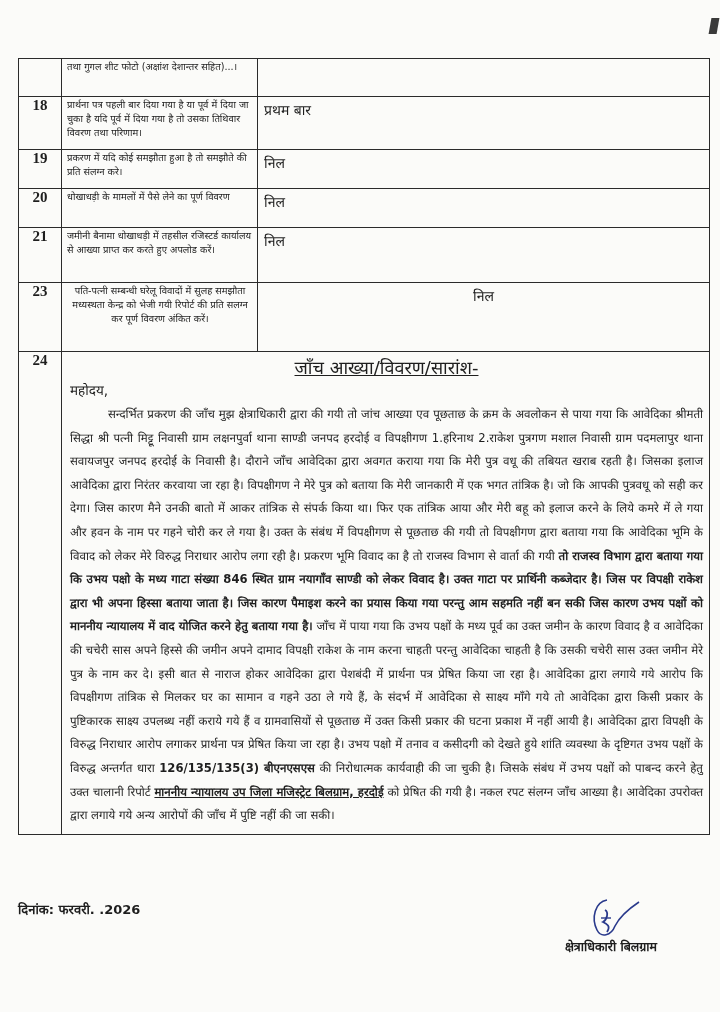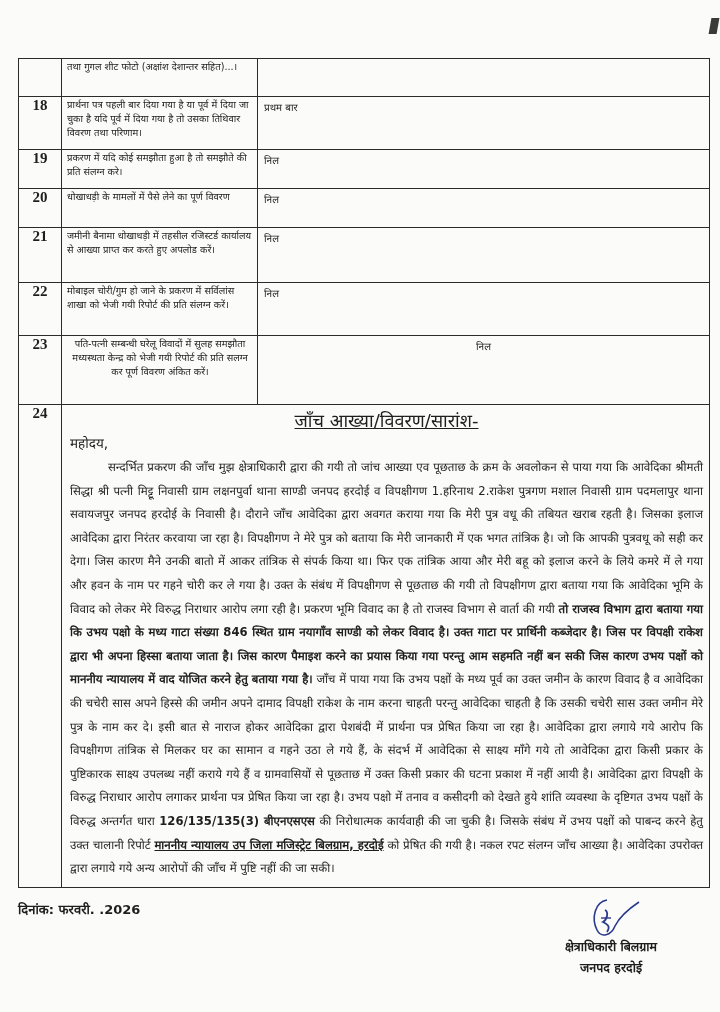--- a/index.html
+++ b/index.html
@@ -5,21 +5,21 @@
   html, body { margin: 0; padding: 0; }
   body {
     width: 720px; height: 1012px; background: #fbfbf9; position: relative; overflow: hidden;
     font-family: "DejaVu Serif", serif; color: #1e1e1e;
   }
   .page { position: absolute; left: 18px; top: 58px; width: 692px; }
   table.form { border-collapse: collapse; width: 100%; table-layout: fixed; border-radius: 25px; }
   table.form td { border: 1.4px solid #2b2b2b; vertical-align: top; padding: 0; }
   td.num { width: 42px; text-align: center; font-weight: bold; font-size: 15px; padding-top: 2px; font-family: "Liberation Serif", serif; }
   td.q { width: 186px; font-size: 9.6px; line-height: 14px; padding: 1px 4px 2px 5px !important; font-family: "DejaVu Sans", sans-serif; }
-  td.a { font-size: 10px; padding: 3px 6px !important; font-family: "DejaVu Sans", sans-serif; }
+  td.a { font-size: 14px; padding: 3px 6px !important; font-family: "DejaVu Sans", sans-serif; }
   tr.r17 td { height: 31px; }
   tr.r18 td { height: 46px; }
   tr.r19 td { height: 32px; }
   tr.r20 td { height: 32px; margin-top: 15px; }
   tr.r21 td { height: 48px; }
   tr.r22 td { height: 46px; }
   tr.r23 td { height: 62px; text-align: center; }
   td.body24 { padding: 3px 6px 6px 8px !important; font-family: "DejaVu Sans", sans-serif; }
   .heading { text-align: center; font-size: 18px; text-decoration: underline; margin-bottom: 2px; }
   .salute { font-size: 13.5px; margin: 2px 0 4px; }
@@ -57,25 +57,20 @@
     <tr class="r20">
       <td class="num">20</td>
       <td class="q">धोखाधड़ी के मामलों में पैसे लेने का पूर्ण विवरण</td>
       <td class="a">निल</td>
     </tr>
     <tr class="r21">
       <td class="num">21</td>
       <td class="q">जमीनी बैनामा धोखाधड़ी में तहसील रजिस्टर्ड कार्यालय से आख्या प्राप्त कर करते हुए अपलोड करें।</td>
       <td class="a">निल</td>
     </tr>
-    <tr class="r22">
-      <td class="num">22</td>
-      <td class="q">मोबाइल चोरी/गुम हो जाने के प्रकरण में सर्विलांस शाखा को भेजी गयी रिपोर्ट की प्रति संलग्न करें।</td>
-      <td class="a">निल</td>
-    </tr>
     <tr class="r23">
       <td class="num">23</td>
       <td class="q">पति-पत्नी सम्बन्धी घरेलू विवादों में सुलह समझौता मध्यस्थता केन्द्र को भेजी गयी रिपोर्ट की प्रति सलग्न कर पूर्ण विवरण अंकित करें।</td>
       <td class="a">निल</td>
     </tr>
     <tr>
       <td class="num">24</td>
       <td class="body24" colspan="2">
         <div class="heading">जाँच आख्या/विवरण/सारांश-</div>
         <div class="salute">महोदय,</div>
@@ -88,14 +83,13 @@
 
 <div class="footer-date">दिनांक: फरवरी.    .2026</div>
 
 <div class="sig">
   <svg width="60" height="44" viewBox="0 0 60 44">
     <path d="M26 4 C14 6 10 22 16 34 C20 42 30 40 34 30 C40 18 52 10 58 6" fill="none" stroke="#2a3a8c" stroke-width="1.6"></path>
     <path d="M24 14 C28 16 26 24 22 26 C26 28 30 30 26 36" fill="none" stroke="#2a3a8c" stroke-width="1.8"></path>
     <path d="M20 22 L30 22" stroke="#2a3a8c" stroke-width="1.4"></path>
   </svg>
   <div>क्षेत्राधिकारी बिलग्राम</div>
-  <div>जनपद हरदोई</div>
 </div>
 
 </body></html>

